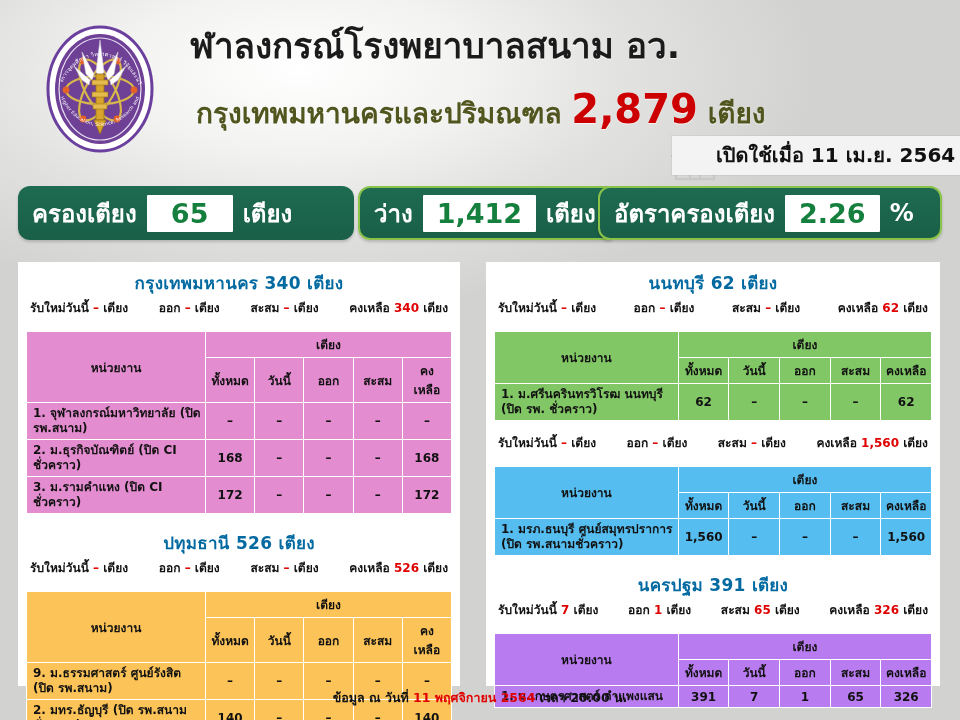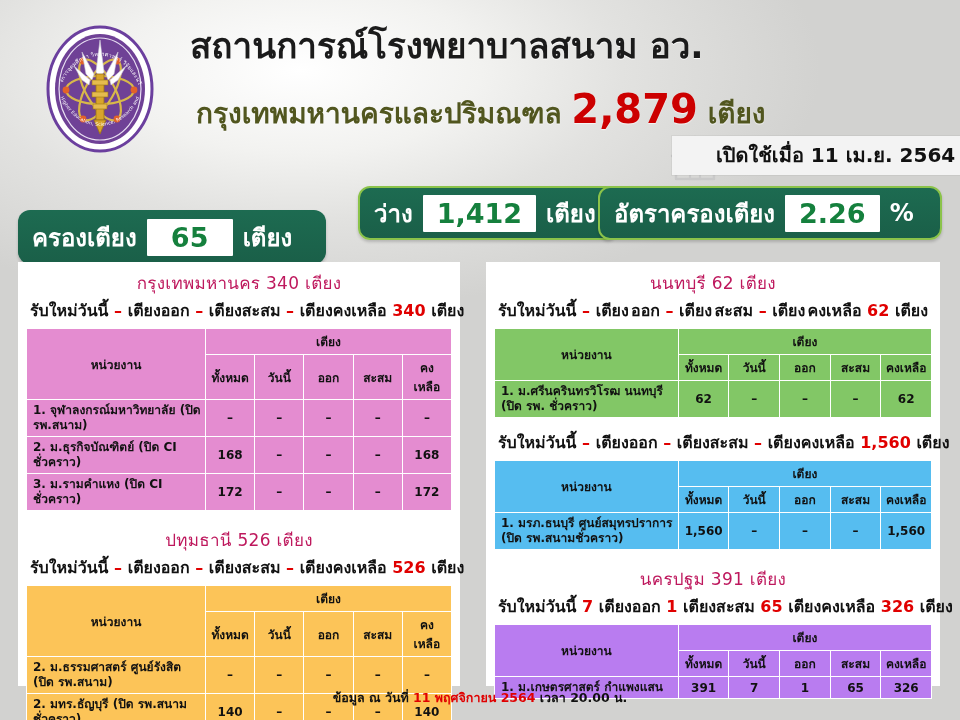--- a/index.html
+++ b/index.html
@@ -59,38 +59,38 @@
     padding:0 14px;box-sizing:border-box;
   }
   .card.outlined{border:2px solid #8bc34a;}
   .card .lbl{white-space:nowrap;}
   .card .valbox{
     background:#ffffff;color:#15803d;
     font-size:27px;font-weight:bold;
     margin:0 10px;padding:3px 14px;min-width:58px;
     text-align:center;border-radius:1px;white-space:nowrap;
   }
-  #card-occupied{left:18px;width:308px;margin-top:24px;}
+  #card-occupied{left:18px;width:336px;}
   #card-vacant{left:330px;width:260px;margin-left:28px;}
   #card-rate{left:598px;width:344px;}
 
   
   .panel{position:absolute;background:#ffffff;}
   #panel-left{left:18px;top:262px;width:442px;height:424px;}
   #panel-right{left:486px;top:262px;width:454px;height:424px;}
 
   .region-block{padding:4px 8px 8px 8px;}
   .region-title{
-    text-align:center;font-size:17px;font-weight:normal;color:#be185d;
+    text-align:center;font-size:17px;font-weight:bold;color:#0369a1;
     padding:3px 0 2px 0;letter-spacing:.3px;
   }
   .region-summary{
     display:flex;justify-content:space-between;align-items:center;
-    font-size:16px;font-weight:bold;color:#111;
-    padding:0 4px 5px 4px;white-space:nowrap;
+    font-size:12px;font-weight:bold;color:#111;
+    padding:0 4px 14px 4px;white-space:nowrap;
   }
   .region-summary .r{color:#e00000;}
   .region-summary .item{white-space:nowrap;}
 
   table.beds{
     width:100%;border-collapse:collapse;table-layout:fixed;
     font-size:12px;font-weight:bold;color:#111;
   }
   table.beds th, table.beds td{
     border:1px solid #ffffff;padding:3px 4px;text-align:center;vertical-align:middle;
@@ -156,21 +156,21 @@
         <path id="arcBot" d="M16 74 A45 55 0 0 0 96 74" fill="none"></path>
         <text font-size="5.4" fill="#ffffff" font-family="DejaVu Sans, sans-serif" letter-spacing="0.2">
           <textPath href="#arcTop" startOffset="50%" text-anchor="middle">กระทรวงการอุดมศึกษา วิทยาศาสตร์ วิจัยและนวัตกรรม</textPath>
         </text>
         <text font-size="4.6" fill="#ffffff" font-family="DejaVu Sans, sans-serif" letter-spacing="0.2">
           <textPath href="#arcBot" startOffset="50%" text-anchor="middle">Ministry of Higher Education, Science, Research and Innovation</textPath>
         </text>
       </svg>
     </div>
 
-    <div class="title-main">สถานการณ์โรงพยาบาลสนาม อว.</div>
+    <div class="title-main">ฬาลงกรณ์โรงพยาบาลสนาม อว.</div>
 
     <div class="title-sub">
       <span>กรุงเทพมหานครและปริมณฑล</span>
       <span class="num">2,879</span>
       <span>เตียง</span>
     </div>
 
     <div class="house-icon">
       <svg viewBox="0 0 54 52" xmlns="http://www.w3.org/2000/svg">
         <path d="M27 5 L50 24 L46 24 L46 47 L8 47 L8 24 L4 24 Z" fill="none" stroke="#c9c9c9" stroke-width="2.4" stroke-linejoin="round"></path>
@@ -267,21 +267,21 @@
             <tr>
               <th class="c-num">ทั้งหมด</th>
               <th class="c-num">วันนี้</th>
               <th class="c-num">ออก</th>
               <th class="c-num">สะสม</th>
               <th class="c-num">คงเหลือ</th>
             </tr>
           </thead>
           <tbody>
             <tr>
-              <td class="org c-unit">2. ม.ธรรมศาสตร์ ศูนย์รังสิต (ปิด รพ.สนาม)</td>
+              <td class="org c-unit">9. ม.ธรรมศาสตร์ ศูนย์รังสิต (ปิด รพ.สนาม)</td>
               <td class="c-num">–</td>
               <td class="c-num">–</td>
               <td class="c-num">–</td>
               <td class="c-num">–</td>
               <td class="c-num">–</td>
             </tr>
             <tr>
               <td class="org c-unit">2. มทร.ธัญบุรี  (ปิด รพ.สนามชั่วคราว)</td>
               <td class="c-num">140</td>
               <td class="c-num">–</td>

